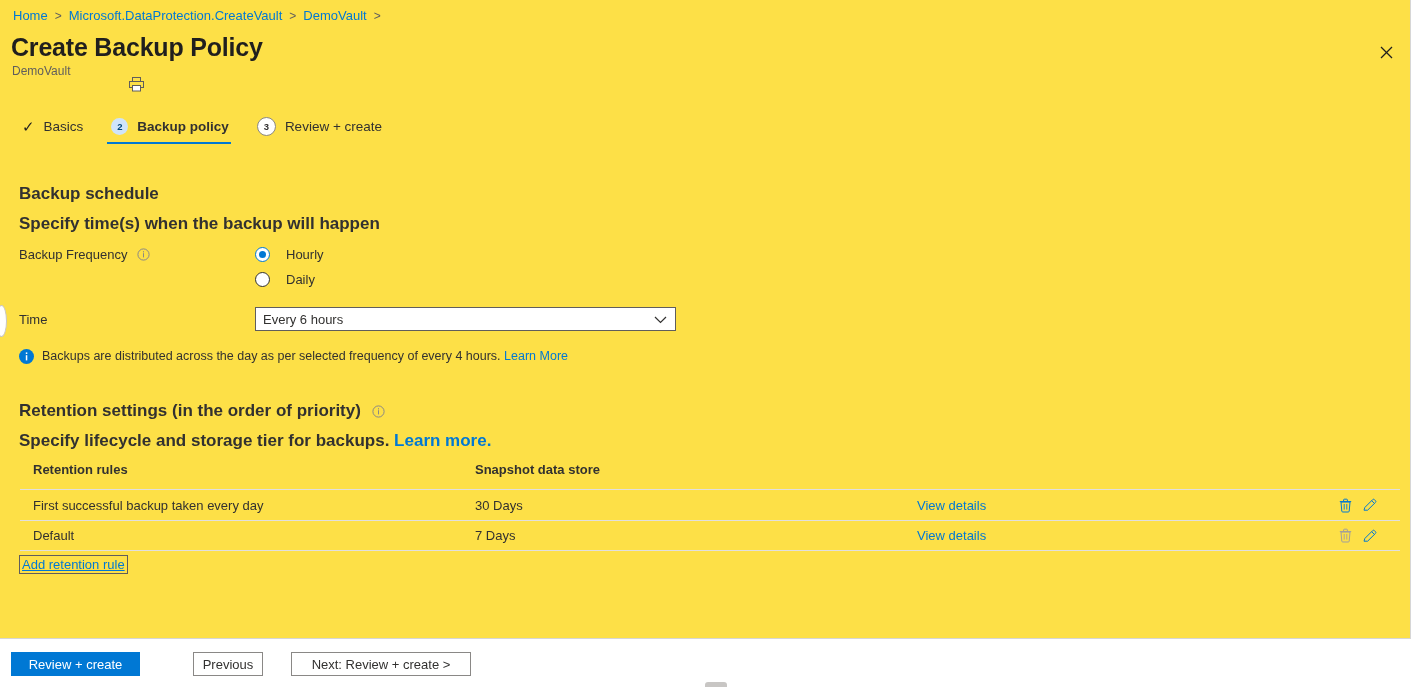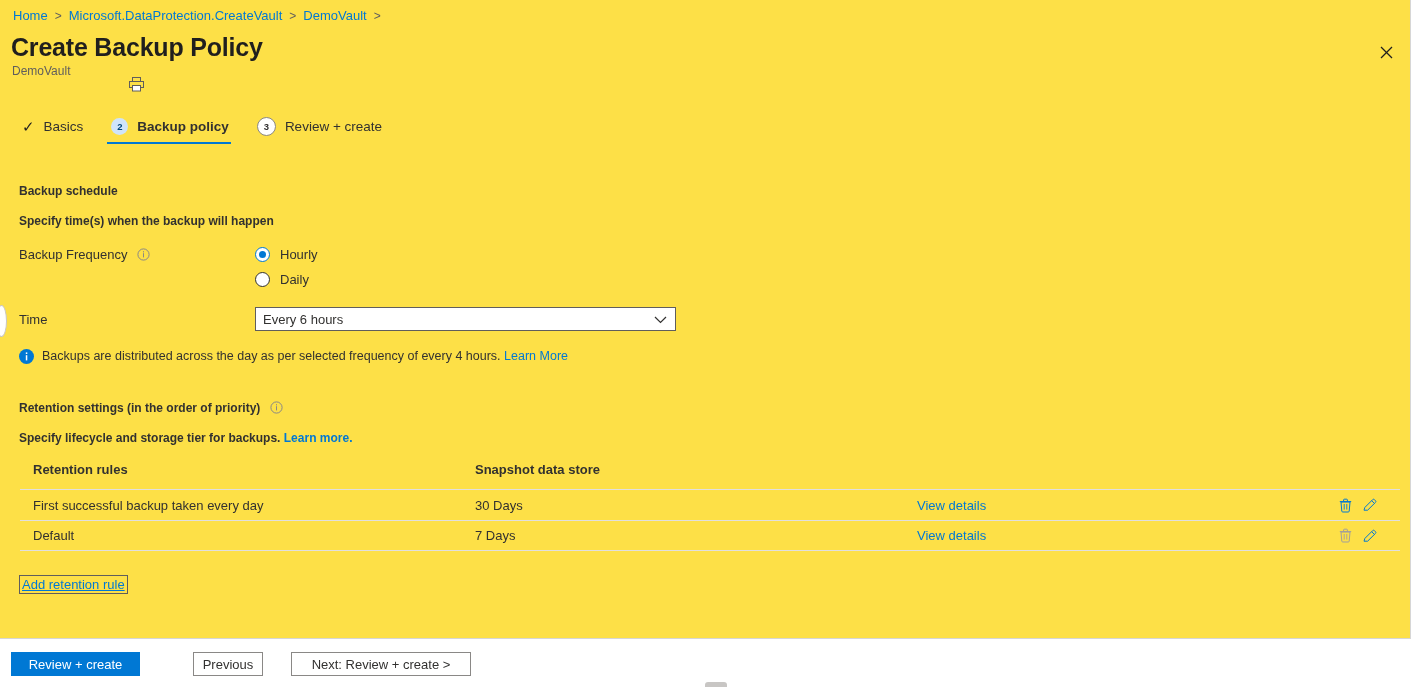--- a/index.html
+++ b/index.html
@@ -44,27 +44,27 @@
   }
   .tab-check{color:#201f1e;font-size:15px;line-height:1;font-weight:400;}
   .tab-badge{
     width:17px;height:17px;border-radius:50%;
     font-size:9.5px;display:flex;align-items:center;justify-content:center;
     font-weight:600;
   }
   .tab-badge.filled{background:#cfe4fa;color:#004578;}
   .tab-badge.outline{border:1px solid #8a8886;color:#323130;background:#fff;}
   
-  .section-head{position:absolute;font-size:12px;font-weight:700;color:#323130;}
+  .section-head{position:absolute;font-size:17px;font-weight:700;color:#323130;}
   .field-label{position:absolute;font-size:13px;color:#323130;}
   .info-i{
     display:inline-flex;vertical-align:-2px;margin-left:6px;cursor:pointer;
   }
   .radio-group{position:absolute;left:255px;top:242px;}
-  .radio-row{display:flex;align-items:center;gap:10px;height:25px;cursor:pointer;}
+  .radio-row{display:flex;align-items:center;gap:16px;height:25px;cursor:pointer;}
   .radio{
     width:15px;height:15px;border-radius:50%;border:1px solid #0078d4;
     box-sizing:border-box;display:flex;align-items:center;justify-content:center;
     background:#fff;
   }
   .radio.off{border-color:#323130;}
   .radio .dot{width:7px;height:7px;border-radius:50%;background:#0078d4;}
   .radio-label{font-size:13px;color:#323130;}
   .select-box{
     position:absolute;left:255px;top:307px;width:421px;height:24px;
@@ -86,21 +86,20 @@
     border-top:1px solid #e1dfdd;font-size:13px;color:#323130;padding-left:13px;
     box-sizing:border-box;
   }
   .trow.last{border-bottom:1px solid #e1dfdd;}
   .row-actions{margin-left:auto;display:flex;align-items:center;gap:9px;padding-right:22px;}
   .icon-btn{cursor:pointer;display:flex;align-items:center;}
   .add-link{
     position:absolute;left:19px;top:555px;font-size:13px;color:#0078d4;
     border:1px solid #605e5c;padding:1px 2px;cursor:pointer;
     text-decoration:underline;
-    margin-top:20px;
   }
   
   .footer{
     position:absolute;left:0;bottom:0;width:1411px;height:50px;
     border-top:1px solid #d6d6d6;box-sizing:border-box;background:#fff;
   }
   .btn{
     position:absolute;height:24px;font-size:13px;box-sizing:border-box;
     display:flex;align-items:center;justify-content:center;cursor:pointer;
     font-family:"Liberation Sans", sans-serif;

